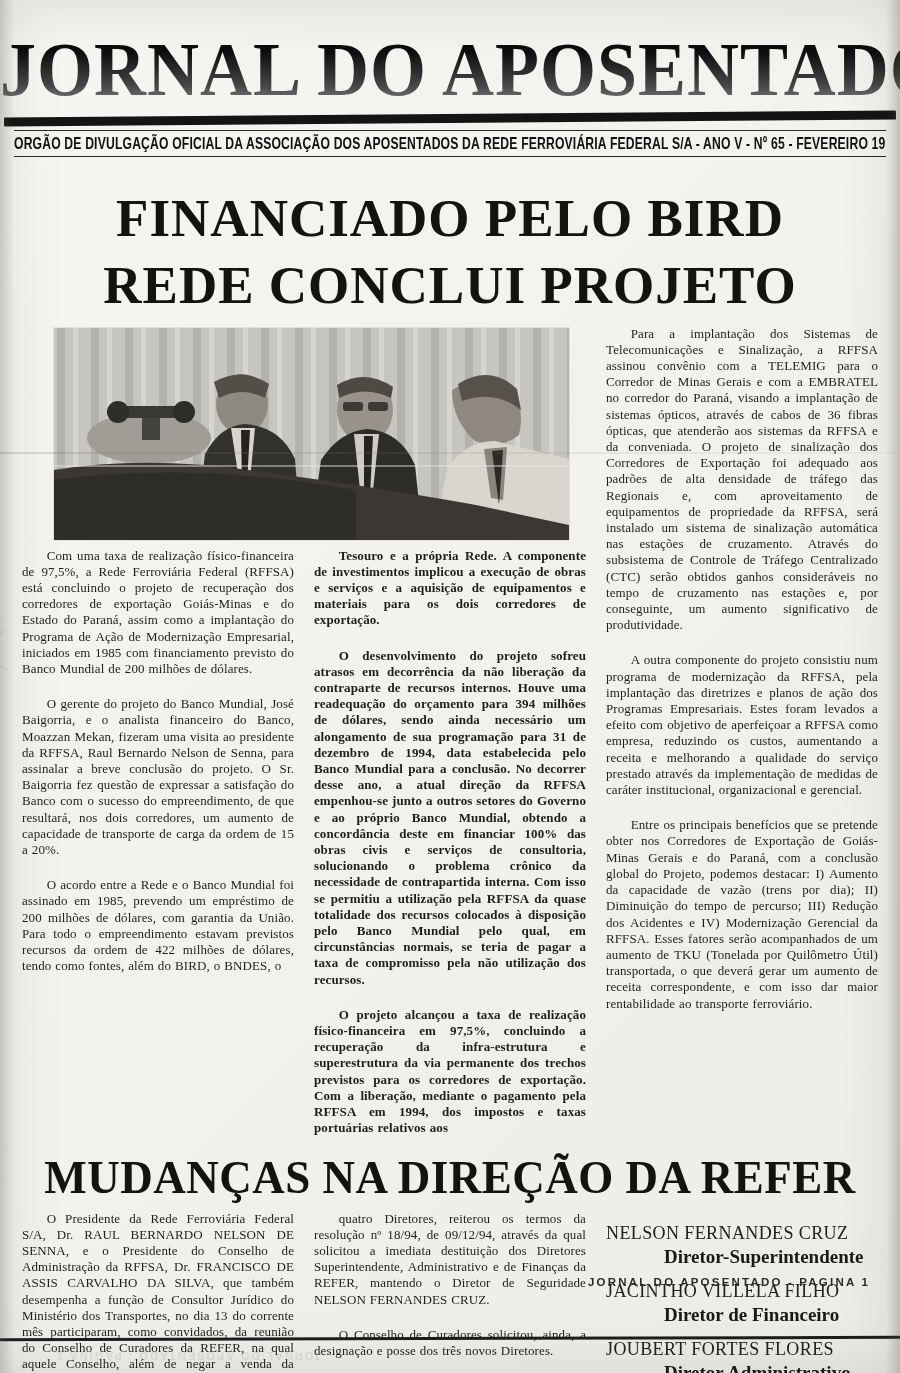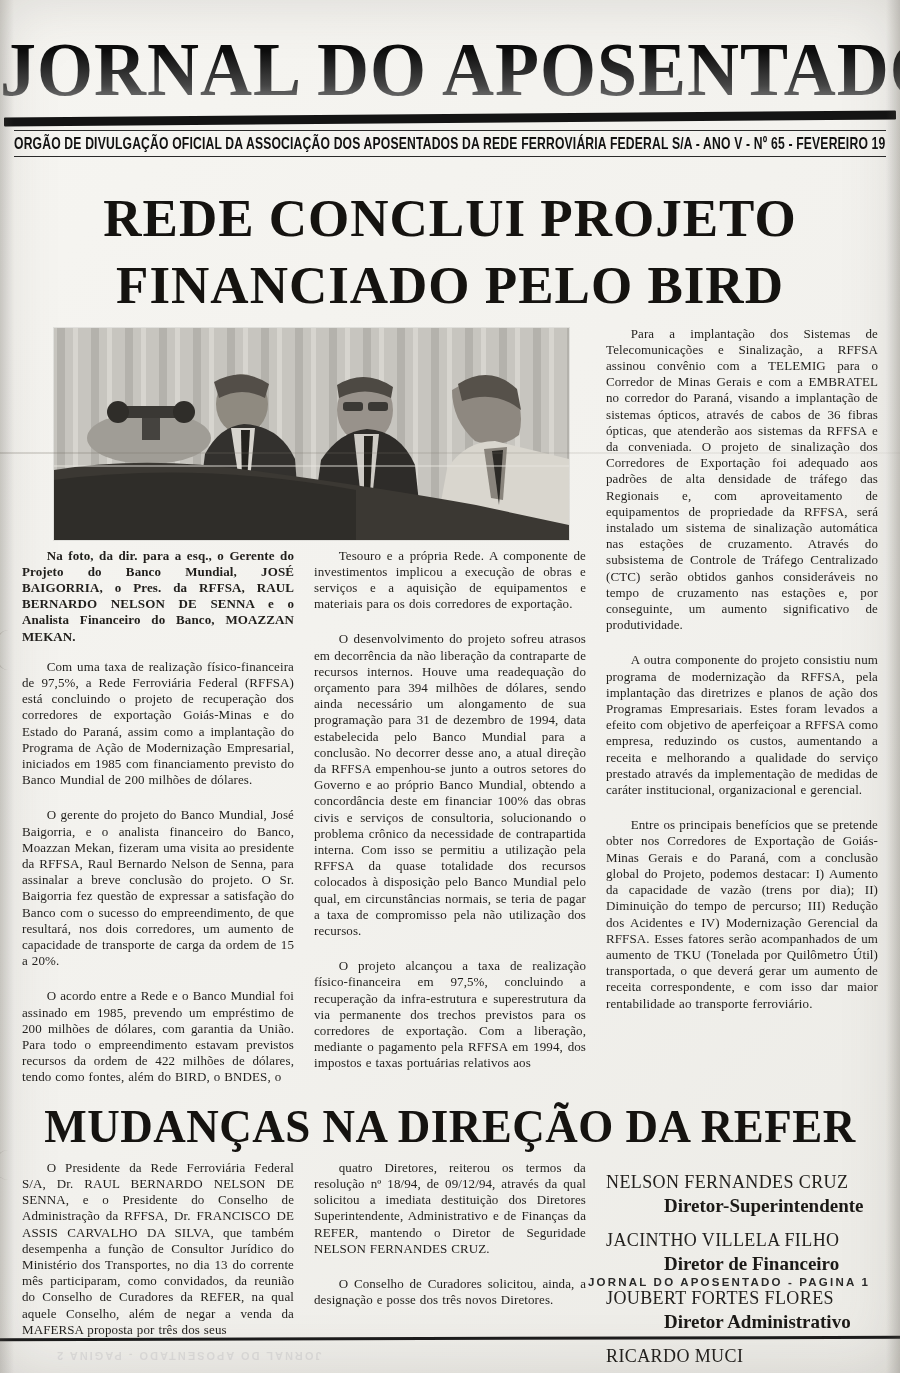--- a/index.html
+++ b/index.html
@@ -74,21 +74,21 @@
   }
   
   .grid{
     display:grid;
     grid-template-columns:272px 272px 272px;
     column-gap:20px;
     padding:0 22px;
   }
   .a1-photo{grid-column:1 / 3;grid-row:1;height:222px;}
   .a1-col1{grid-column:1;grid-row:2;}
-  .a1-col2{grid-column:2;grid-row:2;}
+  .a1-col2{grid-column:2;grid-row:2;font-weight:bold;}
   .a1-col3{grid-column:3;grid-row:1 / 3;}
   .photo-frame{
     width:515px;height:212px;margin-left:32px;margin-top:2px;
     background:#c6c4be;
     box-shadow:0 0 0 1px rgba(0,0,0,.08);
   }
   .bodytext p{
     margin:0;
     font-size:13px;
     line-height:16.2px;
@@ -144,22 +144,22 @@
 
   <div class="masthead">
     <h1>JORNAL DO APOSENTADO</h1>
   </div>
   <div class="rule-bar"></div>
   <div class="subtitle-band">
     <span class="subtitle">ORGÃO DE DIVULGAÇÃO OFICIAL DA ASSOCIAÇÃO DOS APOSENTADOS DA REDE FERROVIÁRIA FEDERAL S/A  -  ANO V - Nº 65 - FEVEREIRO 1995 - TIRAGEM 2.100</span>
   </div>
 
   <div class="headline1">
+    <div>FINANCIADO PELO BIRD</div>
     <div>REDE CONCLUI PROJETO</div>
-    <div>FINANCIADO PELO BIRD</div>
   </div>
 
   <div class="grid">
     <div class="a1-photo">
       <div class="photo-frame">
         <svg width="515" height="212" viewBox="0 0 515 212" xmlns="http://www.w3.org/2000/svg">
           <defs>
             <pattern id="curt" width="34" height="212" patternUnits="userSpaceOnUse">
               <rect width="34" height="212" fill="#c7c5bf"></rect>
               <rect x="3" width="8" height="212" fill="#b4b2ac"></rect>
@@ -203,21 +203,20 @@
           </g>
 
           <path d="M0 142 Q92 127 202 143 Q322 159 422 177 L515 197 L515 212 L0 212 Z" fill="#3b3833"></path>
           <path d="M0 152 Q142 133 302 162 L302 212 L0 212 Z" fill="#2f2d29"></path>
           <rect y="137" width="515" height="2" fill="#e9e7e1" opacity="0.45"></rect>
         </svg>
       </div>
     </div>
 
     <div class="a1-col1 bodytext">
-      <p class="caption">Na foto, da dir. para a esq., o Gerente do Projeto do Banco Mundial, JOSÉ BAIGORRIA, o Pres. da RFFSA, RAUL BERNARDO NELSON DE SENNA e o Analista Financeiro do Banco, MOAZZAN MEKAN.</p>
       <p>Com uma taxa de realização físico-financeira de 97,5%, a Rede Ferroviária Federal (RFFSA) está concluindo o projeto de recuperação dos corredores de exportação Goiás-Minas e do Estado do Paraná, assim como a implantação do Programa de Ação de Modernização Empresarial, iniciados em 1985 com financiamento previsto do Banco Mundial de 200 milhões de dólares.</p>
       <p>O gerente do projeto do Banco Mundial, José Baigorria, e o analista financeiro do Banco, Moazzan Mekan, fizeram uma visita ao presidente da RFFSA, Raul Bernardo Nelson de Senna, para assinalar a breve conclusão do projeto. O Sr. Baigorria fez questão de expressar a satisfação do Banco com o sucesso do empreendimento, de que resultará, nos dois corredores, um aumento de capacidade de transporte de carga da ordem de 15 a 20%.</p>
       <p>O acordo entre a Rede e o Banco Mundial foi assinado em 1985, prevendo um empréstimo de 200 milhões de dólares, com garantia da União. Para todo o empreendimento estavam previstos recursos da ordem de 422 milhões de dólares, tendo como fontes, além do BIRD, o BNDES, o</p>
     </div>
 
     <div class="a1-col2 bodytext">
       <p>Tesouro e a própria Rede. A componente de investimentos implicou a execução de obras e serviços e a aquisição de equipamentos e materiais para os dois corredores de exportação.</p>
       <p>O desenvolvimento do projeto sofreu atrasos em decorrência da não liberação da contraparte de recursos internos. Houve uma readequação do orçamento para 394 milhões de dólares, sendo ainda necessário um alongamento de sua programação para 31 de dezembro de 1994, data estabelecida pelo Banco Mundial para a conclusão. No decorrer desse ano, a atual direção da RFFSA empenhou-se junto a outros setores do Governo e ao próprio Banco Mundial, obtendo a concordância deste em financiar 100% das obras civis e serviços de consultoria, solucionando o problema crônico da necessidade de contrapartida interna. Com isso se permitiu a utilização pela RFFSA da quase totalidade dos recursos colocados à disposição pelo Banco Mundial pelo qual, em circunstâncias normais, se teria de pagar a taxa de compromisso pela não utilização dos recursos.</p>
       <p>O projeto alcançou a taxa de realização físico-financeira em 97,5%, concluindo a recuperação da infra-estrutura e superestrutura da via permanente dos trechos previstos para os corredores de exportação. Com a liberação, mediante o pagamento pela RFFSA em 1994, dos impostos e taxas portuárias relativos aos</p>
     </div>

